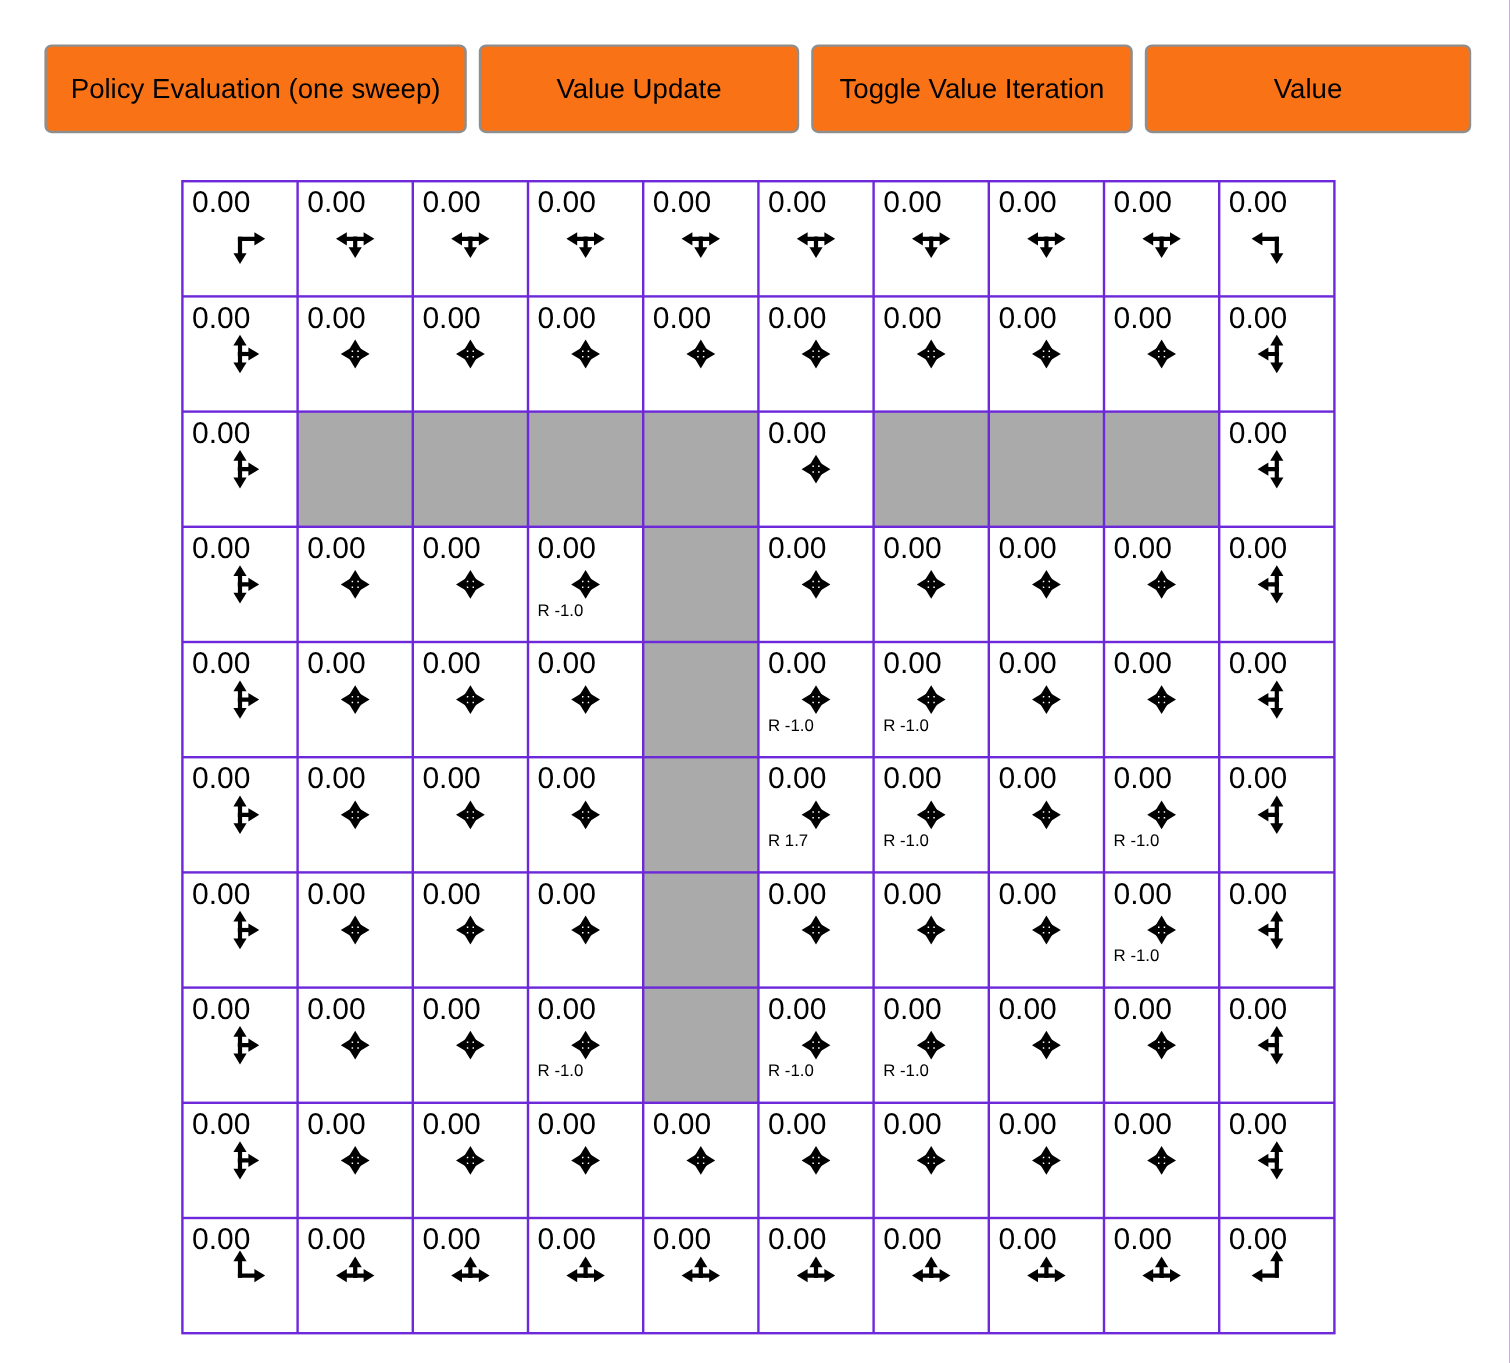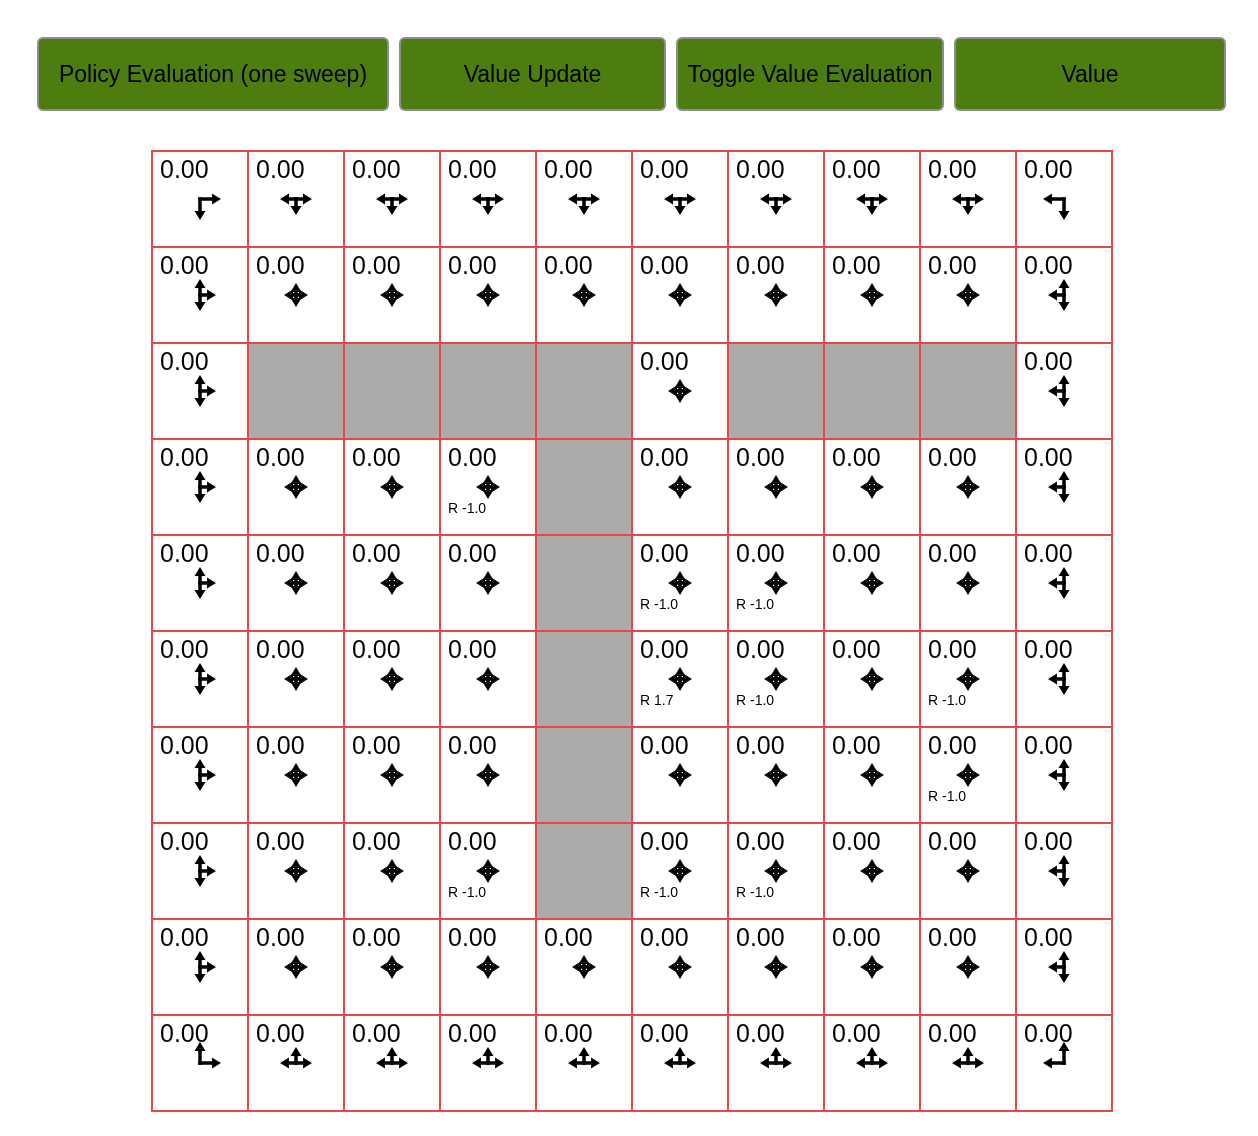--- a/index.html
+++ b/index.html
@@ -3,34 +3,34 @@
 <meta charset="utf-8">
 <style>
   html,body{margin:0;padding:0}
   body{
     width:1258px;height:1136px;position:relative;overflow:hidden;
     background:#ffffff;font-family:"Liberation Sans",sans-serif;color:#000;
   }
   .toolbar{position:absolute;left:37px;top:37px;display:flex;gap:10px}
   .btn{
     height:74px;box-sizing:border-box;
-    background:#4d7c0f;border:2px solid #8e8e8e;border-radius:6px;
+    background:#f97316;border:2px solid #8e8e8e;border-radius:6px;
     display:flex;align-items:center;justify-content:center;
     font-size:23px;color:#000;cursor:pointer;white-space:nowrap;
     font-family:"Liberation Sans",sans-serif;
   }
   .btn:nth-child(1){width:352px}
   .btn:nth-child(2){width:267px}
   .btn:nth-child(3){width:268px}
   .btn:nth-child(4){width:272px}
 
   #grid{
     position:absolute;left:151px;top:150px;
     display:grid;grid-template-columns:repeat(10,94px);grid-auto-rows:94px;
-    gap:2px;padding:2px;background:#ef4444;width:max-content;
+    gap:2px;padding:2px;background:#6d28d9;width:max-content;
   }
   .cell{position:relative;background:#ffffff}
   .cell.wall{background:#aaaaaa}
   .val{
     position:absolute;left:7px;top:4px;
     font-size:25px;line-height:1.1;color:#000;
   }
   .rwd{
     position:absolute;left:7px;bottom:18px;
     font-size:14px;color:#000;
@@ -41,21 +41,21 @@
   }
   .arrows line{stroke:#000;stroke-width:3.5;stroke-linecap:square}
   .arrows polygon{fill:#000;stroke:none}
 </style>
 </head>
 <body>
 
 <div class="toolbar">
   <button class="btn">Policy Evaluation (one sweep)</button>
   <button class="btn">Value Update</button>
-  <button class="btn">Toggle Value Evaluation</button>
+  <button class="btn">Toggle Value Iteration</button>
   <button class="btn">Value</button>
 </div>
 
 <div id="grid">
     <div class="cell">
       <span class="val">0.00</span>
       <svg class="arrows" width="60" height="60" viewBox="-30 -30 60 60">
         <g transform="rotate(90)">
           <line x1="0" y1="0" x2="15" y2="0"></line>
           <polygon points="12,-5.5 12,5.5 21,0"></polygon>

